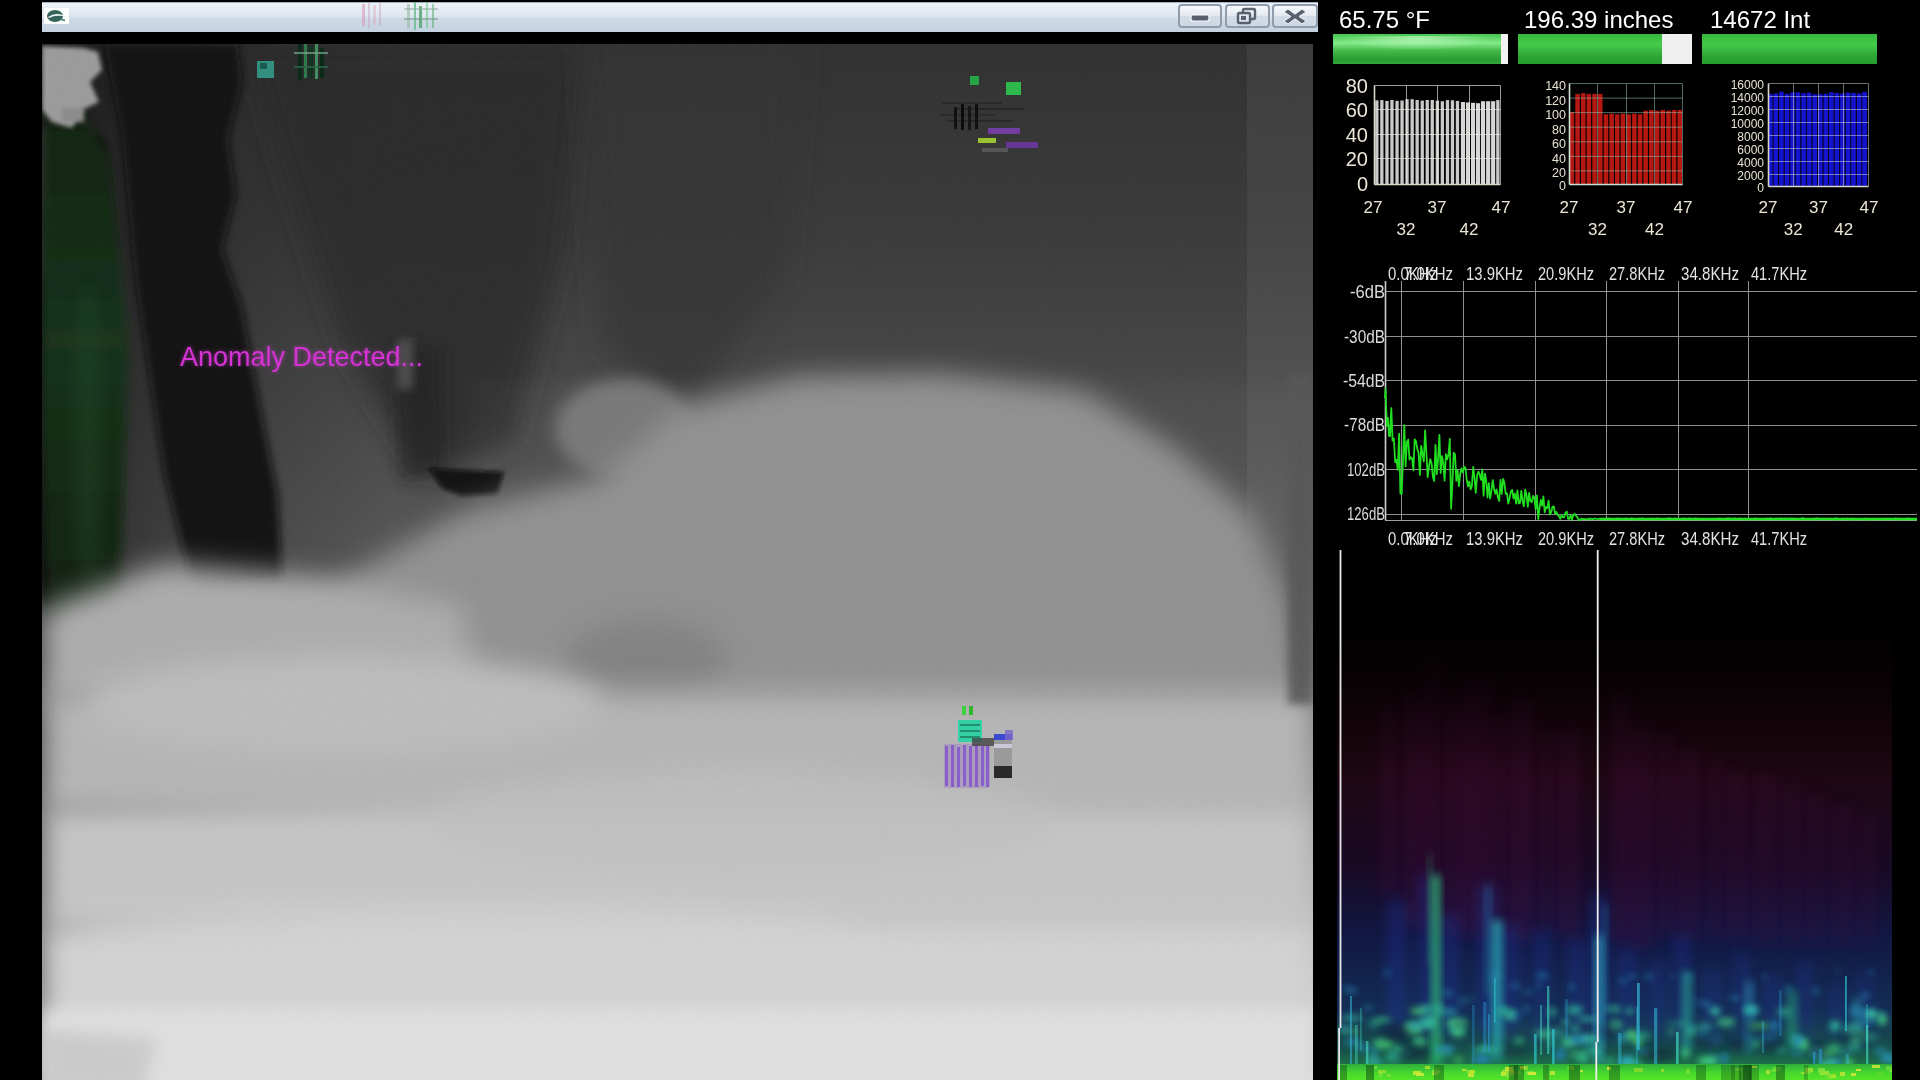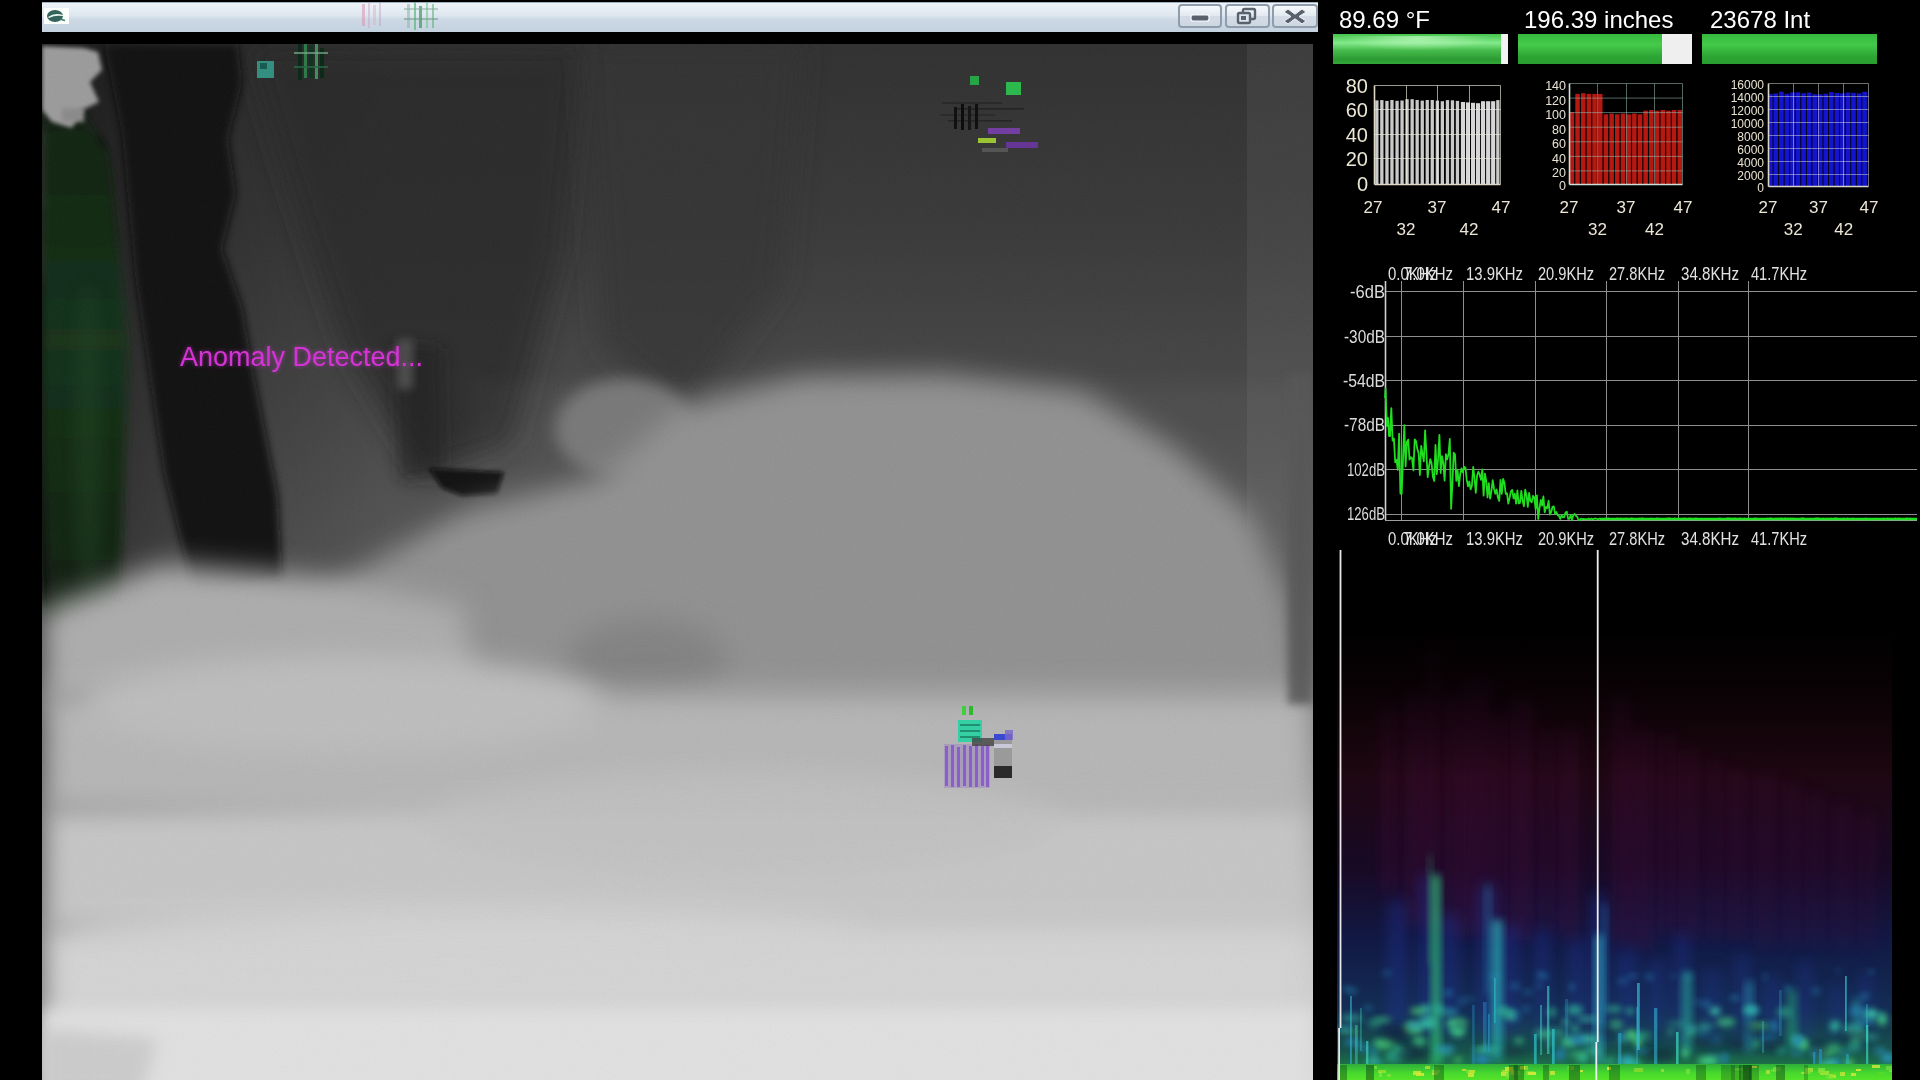--- a/index.html
+++ b/index.html
@@ -181,23 +181,23 @@
 <rect x="952" y="722" width="18" height="12" fill="#2a2a2a"></rect>
 <rect x="963" y="686" width="8" height="10" fill="#7a66c8" opacity="0.8"></rect>
 </g>
 
 <text x="138" y="322" font-family="Liberation Sans,sans-serif" font-size="27" fill="#e23ae2" opacity="0.55" filter="url(#f2)">Anomaly Detected...</text>
 <text x="138" y="322" font-family="Liberation Sans,sans-serif" font-size="27" fill="#d633d6">Anomaly Detected...</text>
 
 <text x="344" y="1066" font-family="Liberation Serif,serif" font-style="italic" font-weight="bold" font-size="34" fill="#0a0a0a" letter-spacing="14">t stot+ffs tt</text>
 </svg>
 </div>
-<div class="glabel" style="left:1339px;top:6px">89.69 °F</div>
+<div class="glabel" style="left:1339px;top:6px">65.75 °F</div>
 <div class="glabel" style="left:1524px;top:6px">196.39 inches</div>
-<div class="glabel" style="left:1710px;top:6px">23678 Int</div>
+<div class="glabel" style="left:1710px;top:6px">14672 Int</div>
 <div class="gbar" style="left:1333px;width:175px;background:linear-gradient(90deg,#2fae35 0%,#2fae35 96%,#f2f2f2 96%);overflow:hidden">
     <div style="position:absolute;left:0;top:0;width:168px;height:30px;background:linear-gradient(180deg,#44c44c 0%,#83ea8a 30%,#46bb4c 55%,#2b9a31 85%,#33a839 100%)"></div>
     <div style="position:absolute;left:12px;top:2px;width:145px;height:14px;background:radial-gradient(ellipse at 50% 15%,rgba(215,255,215,0.6),rgba(215,255,215,0) 72%)"></div>
   </div>
 <div class="gbar" style="left:1518px;width:174px;background:#efefef">
     <div style="position:absolute;left:0;top:0;width:144px;height:30px;background:linear-gradient(180deg,#36b83c 0%,#45cb4c 35%,#2da534 75%,#2a9c31 100%)"></div>
   </div>
 <div class="gbar" style="left:1702px;width:175px;background:linear-gradient(180deg,#36b83c 0%,#43c94a 35%,#2da534 75%,#2a9c31 100%)"></div>
 <svg class="abs" style="left:1340px;top:78px" width="180" height="165" viewBox="0 0 180 165">
     <rect x="35.2" y="22.4" width="3.3" height="84.6" fill="#c9c9c9"></rect>

